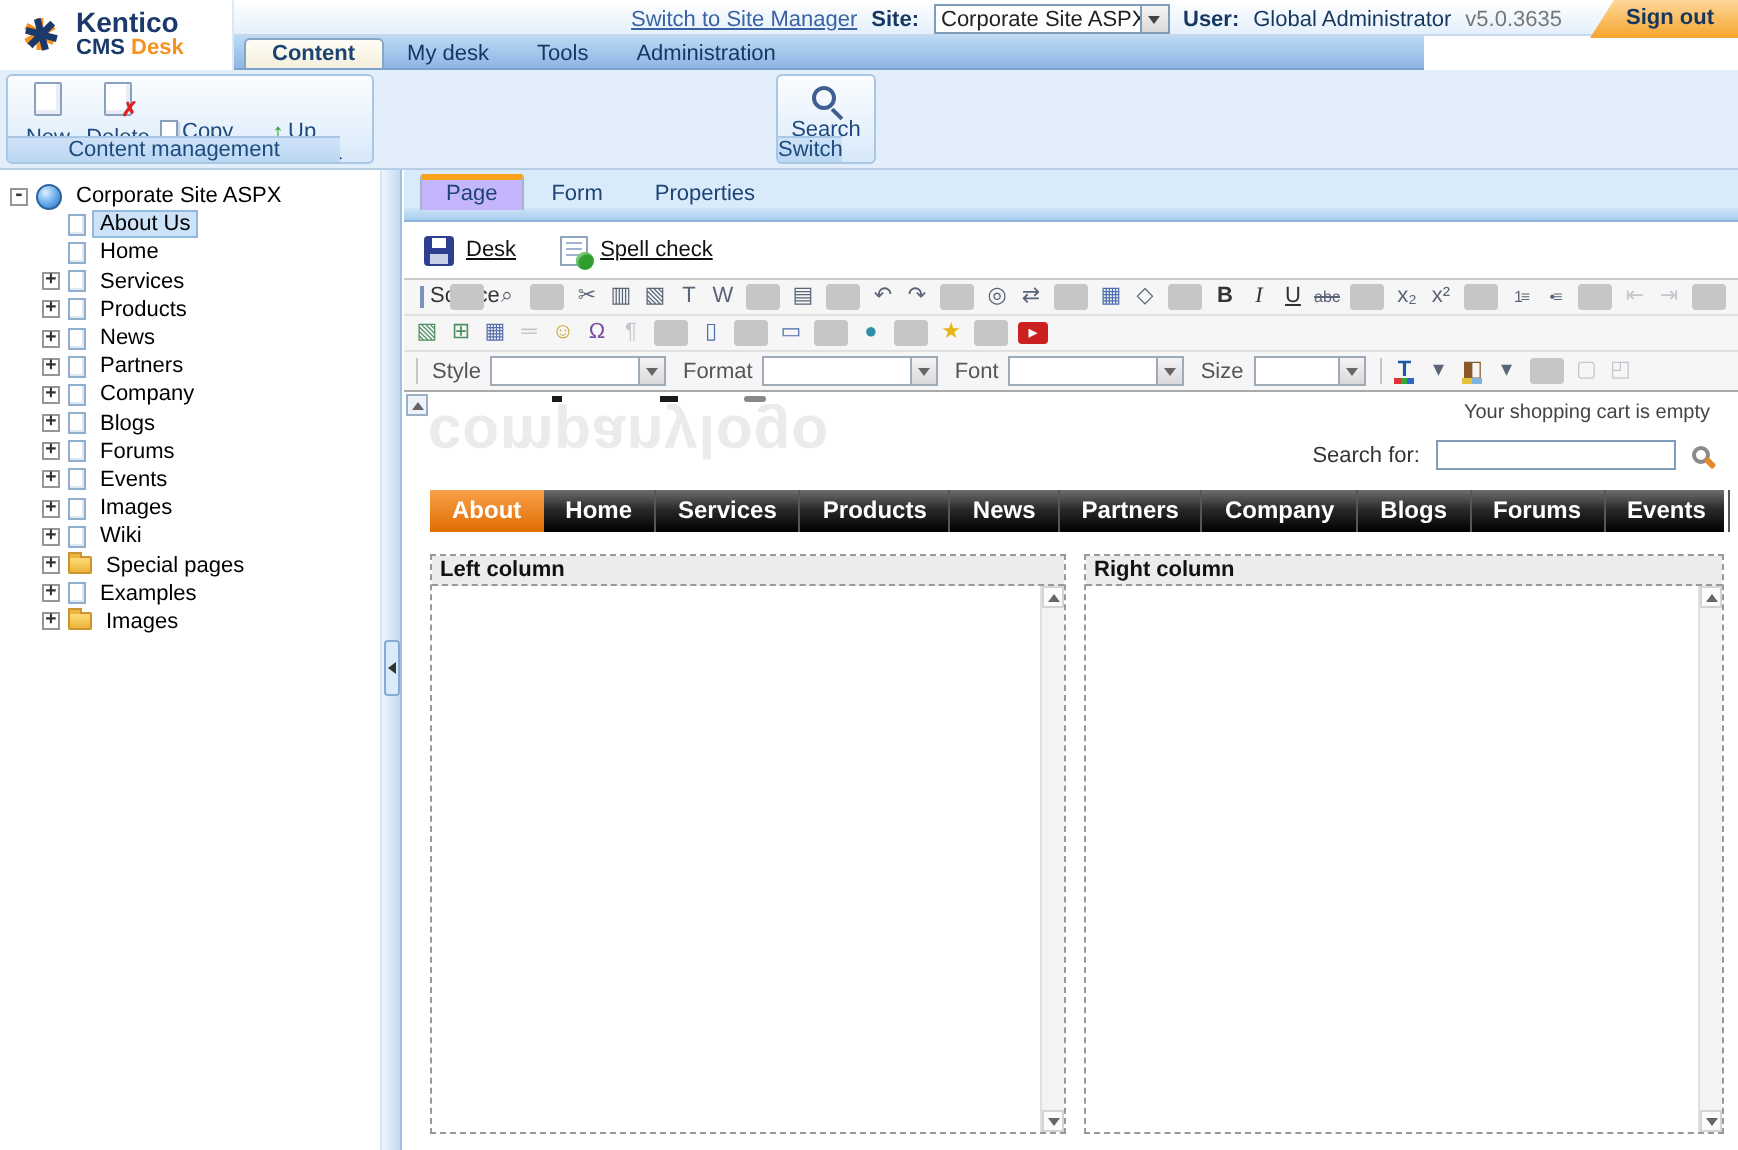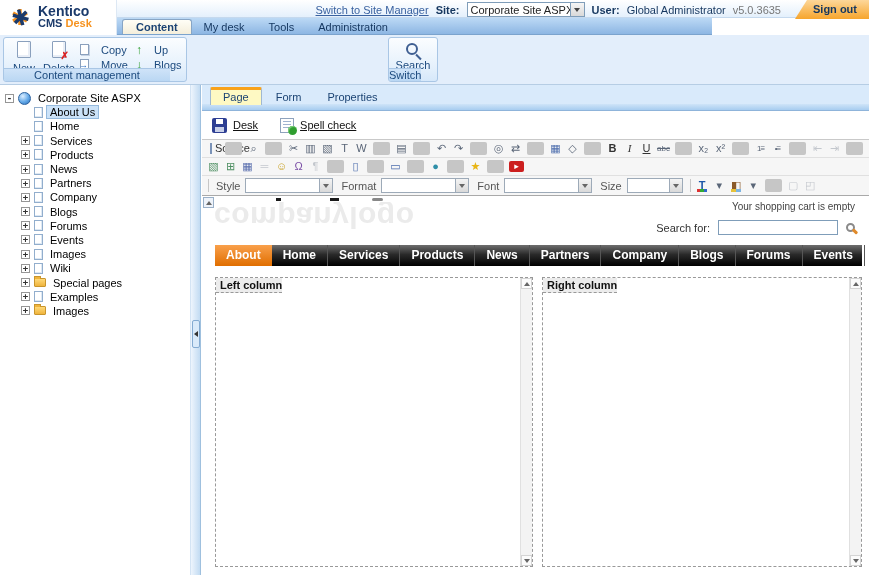--- a/index.html
+++ b/index.html
@@ -50,21 +50,21 @@
   .grp { position:absolute; top:2px; height:45px; border:1px solid #a9c6e5; border-radius:3px;
     background:linear-gradient(#fbfdff,#e6f1fc 65%,#d6e8fa); overflow:hidden; }
   .grp-label { position:absolute; left:0; right:16px; bottom:0; height:13px; line-height:13px; text-align:center;
     background:linear-gradient(#cfe3f8,#bad7f3); border-top:1px solid #a9c6e5; color:#1c4a7e; }
   .g1 { left:3px; width:184px; } .g2 { left:196px; width:188px; } .g3 { left:388px; width:50px; }
   .rbig { position:absolute; top:3px; width:34px; text-align:center; color:#1c4a7e; cursor:pointer; }
   .rbig .lbl { display:block; margin-top:2px; }
   .ic-page { display:inline-block; width:14px; height:17px; background:#fff; border:1px solid #8aa0bd;
     border-radius:1px; position:relative; box-shadow:inset -2px -2px 0 #e9eef6; }
   .ic-page.del::after { content:'✗'; position:absolute; right:-4px; bottom:-4px; color:#d22; font-weight:bold; font-size:10px; }
-  .rsm { position:absolute; display:flex; align-items:center; gap:12px; color:#1c4a7e; cursor:pointer; height:13px; }
+  .rsm { position:absolute; display:flex; align-items:center; gap:2px; color:#1c4a7e; cursor:pointer; height:13px;margin-top:16px; }
   .mini-page { width:9px; height:11px; background:#fff; border:1px solid #8aa0bd; box-shadow:1px 1px 0 #c4d2e4; flex:none; }
   .mini-page.mv { box-shadow:none; position:relative; }
   .mini-page.mv::after { content:'→'; position:absolute; left:-2px; top:0px; color:#2e6fc0; font-size:9px; font-weight:bold; }
   .garrow { font-weight:bold; color:#2f9e2f; font-size:12px; line-height:12px; }
   .vbtn { position:absolute; top:2px; width:44px; text-align:center; color:#1c4a7e; cursor:pointer; padding-top:1px; }
   .vbtn.sel { background:linear-gradient(#ffe8b0,#fbbd55); border:1px solid #d8a23e; border-radius:3px; height:30px; }
   .vico { display:block; width:22px; height:16px; margin:1px auto 1px; background:#fff; border:1px solid #8aa0bd;
     border-radius:2px; position:relative; }
   .vico.edit::after { content:'✎'; position:absolute; right:-2px; top:-3px; color:#e07b12; font-size:13px; }
   .vico.prev::after { content:''; position:absolute; left:5px; top:3px; width:6px; height:6px; border:2px solid #5b77a8; border-radius:50%; }
@@ -96,21 +96,21 @@
   .splitter { position:absolute; left:190px; top:85px; width:11px; bottom:0;
     background:linear-gradient(90deg,#eef5fd,#c2dbf2); border-left:1px solid #d4e4f4; border-right:1px solid #9fc0de; }
   .split-handle { position:absolute; left:1px; top:235px; width:8px; height:28px; background:#d9eafa;
     border:1px solid #84abd2; border-radius:2px; cursor:pointer; display:flex; align-items:center; justify-content:center; }
   .split-handle::after { content:''; width:0; height:0; border-top:3px solid transparent; border-bottom:3px solid transparent; border-right:4px solid #333; }
 
   
   .work { position:absolute; left:202px; top:85px; right:0; bottom:0; display:flex; flex-direction:column; }
   .ptabs { height:19px; background:#d9eafb; display:flex; align-items:flex-end; padding-left:8px; gap:2px; position:relative; z-index:2; }
   .ptab { padding:2px 12px 1px; color:#1b4373; cursor:pointer; }
-  .ptab.selected { background:#fef9c3; border:1px solid #9fb8d2; border-bottom:none; border-top:3px solid #f9a21a;
+  .ptab.selected { background:#c4b5fd; border:1px solid #9fb8d2; border-bottom:none; border-top:3px solid #f9a21a;
     border-radius:2px 2px 0 0; padding:1px 12px 2px; margin-bottom:-1px;text-align:center; }
   .pstrip { height:7px; background:linear-gradient(#cfe4f8,#a8cdf0); border-bottom:1px solid #8fb4da; }
   .actions { height:28px; background:#fff; display:flex; align-items:center; gap:22px; padding-left:10px; }
   .actbtn { display:flex; align-items:center; gap:6px; cursor:pointer; }
   .actbtn .txt { text-decoration:underline; color:#111; }
   .ic-save { width:15px; height:15px; background:#2e3f93; border-radius:2px; position:relative; }
   .ic-save::before { content:''; position:absolute; top:1px; left:4px; width:7px; height:5px; background:#fff; }
   .ic-save::after { content:''; position:absolute; bottom:1px; left:3px; width:9px; height:5px; background:#c8d0e8; }
   .ic-spell { width:14px; height:15px; background:#fff; border:1px solid #8fa3bd; position:relative; }
   .ic-spell::before { content:''; position:absolute; left:2px; top:2px; right:2px; bottom:2px;
@@ -161,21 +161,21 @@
   .searchrow input { width:120px; height:15px; border:1px solid #7f9db9; font-size:11px; padding:0 2px; }
   .mag { position:relative; width:9px; height:9px; border:2px solid #8a8a8a; border-radius:50%; cursor:pointer; }
   .mag::after { content:''; position:absolute; width:6px; height:3px; background:#e08a2a; transform:rotate(45deg); right:-5px; bottom:-3px; border-radius:1px; }
 
   .sitenav { position:absolute; left:13px; right:7px; top:49px; height:21px;
     background:linear-gradient(#6e6e6e,#2a2a2a 45%,#000); display:flex; }
   .navitem { padding:0 11px; line-height:21px; color:#fff; font-size:12px; font-weight:bold; cursor:pointer; border-right:1px solid #565656; }
   .navitem.selected { background:linear-gradient(#f9a04b,#e06e00); border-right:none; }
 
   .columns { position:absolute; left:13px; right:7px; top:81px; bottom:8px; display:flex; gap:9px; }
-  .wp { border:1px dashed #999; display:flex; flex-direction:row; background:#fff; }
+  .wp { border:1px dashed #999; display:flex; flex-direction:column; background:#fff; }
   .wp.left { width:318px; flex:none; } .wp.right { flex:1; }
   .wp-head { height:15px; line-height:14px; background:#ececec; border-bottom:1px dashed #999; font-weight:bold; padding-left:4px; color:#111; }
   .wp-body { flex:1; display:flex; }
   .wp-edit { flex:1; background:#fff; cursor:text; }
   .wp-scroll { width:12px; background:#f3f3f3; border-left:1px solid #e0e0e0; display:flex; flex-direction:column; justify-content:space-between; }
   .sc-btn { height:11px; background:#fbfbfb; border:1px solid #d4d4d4; display:flex; align-items:center; justify-content:center; cursor:pointer; }
 </style>
 </head>
 <body>
 

